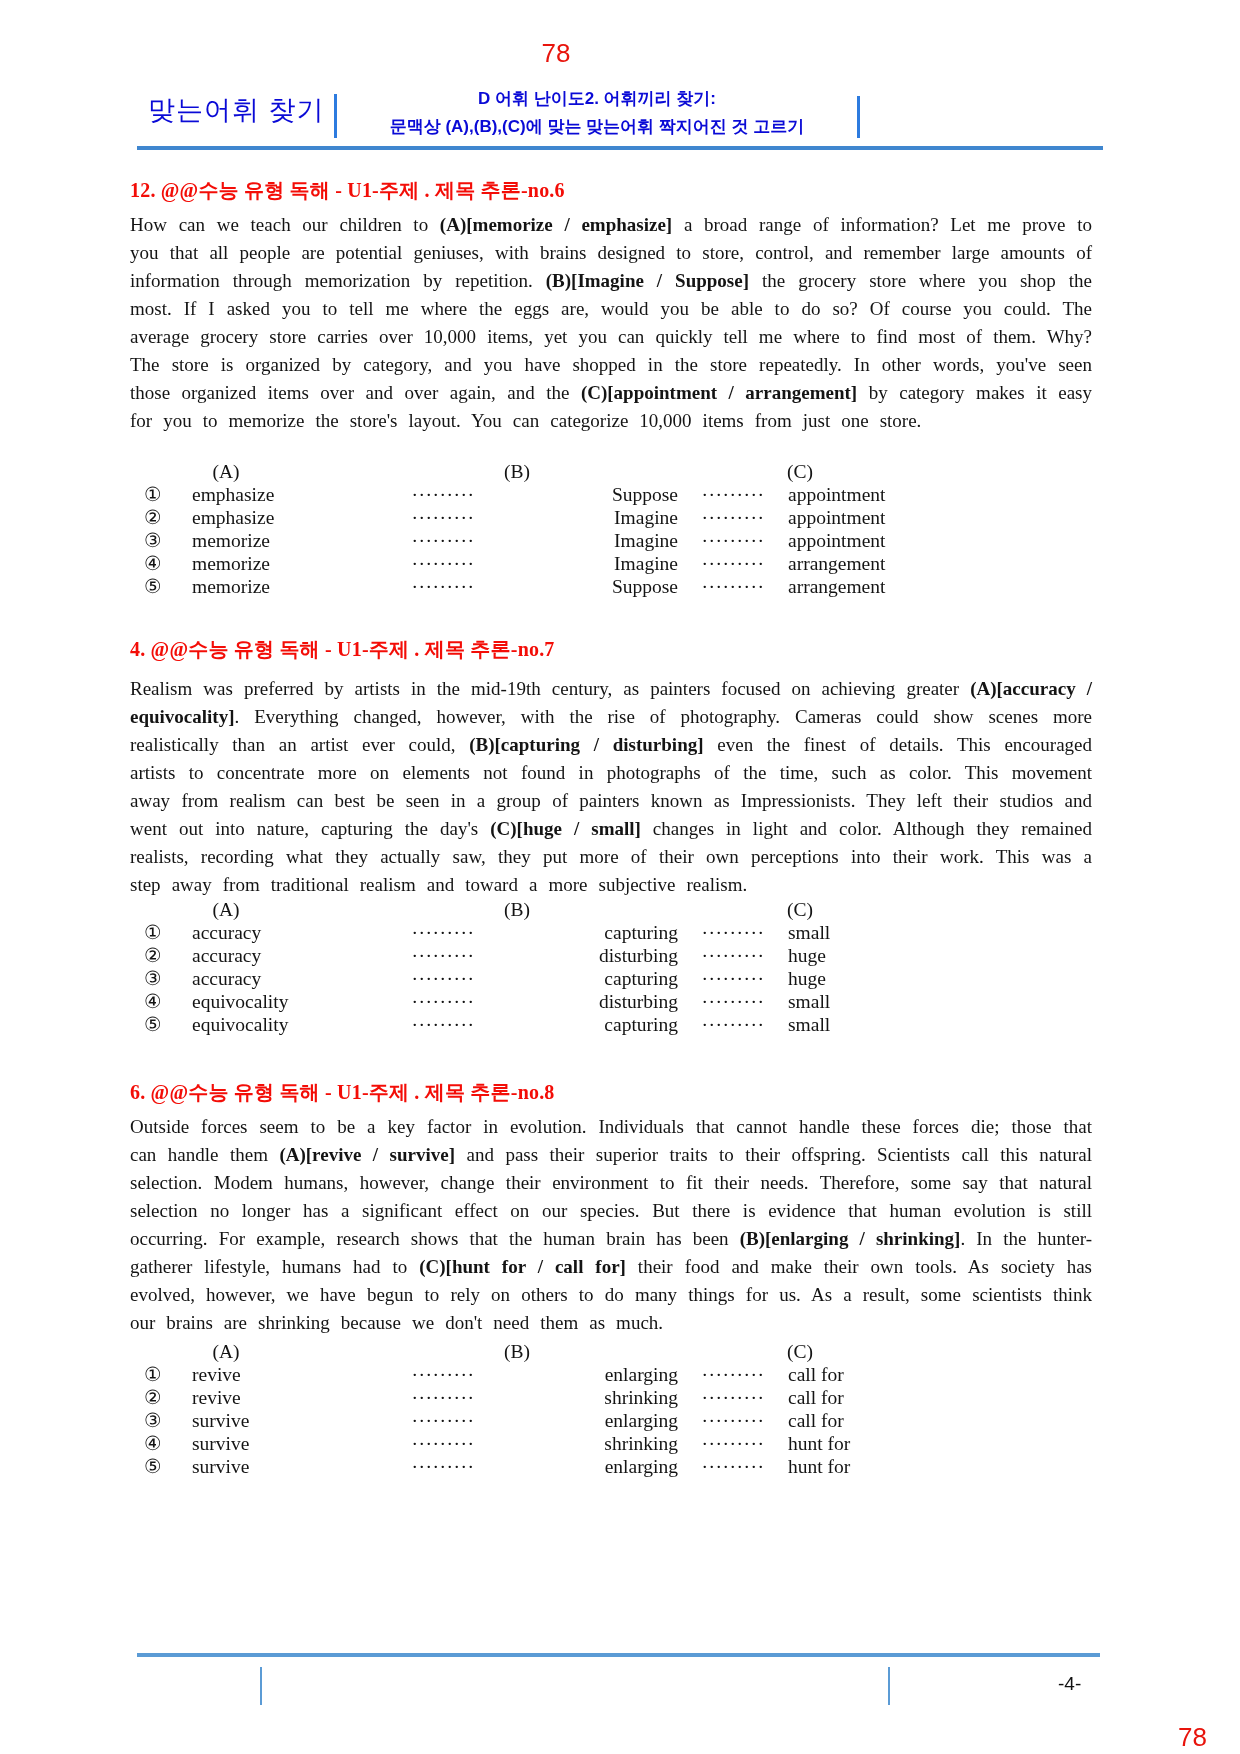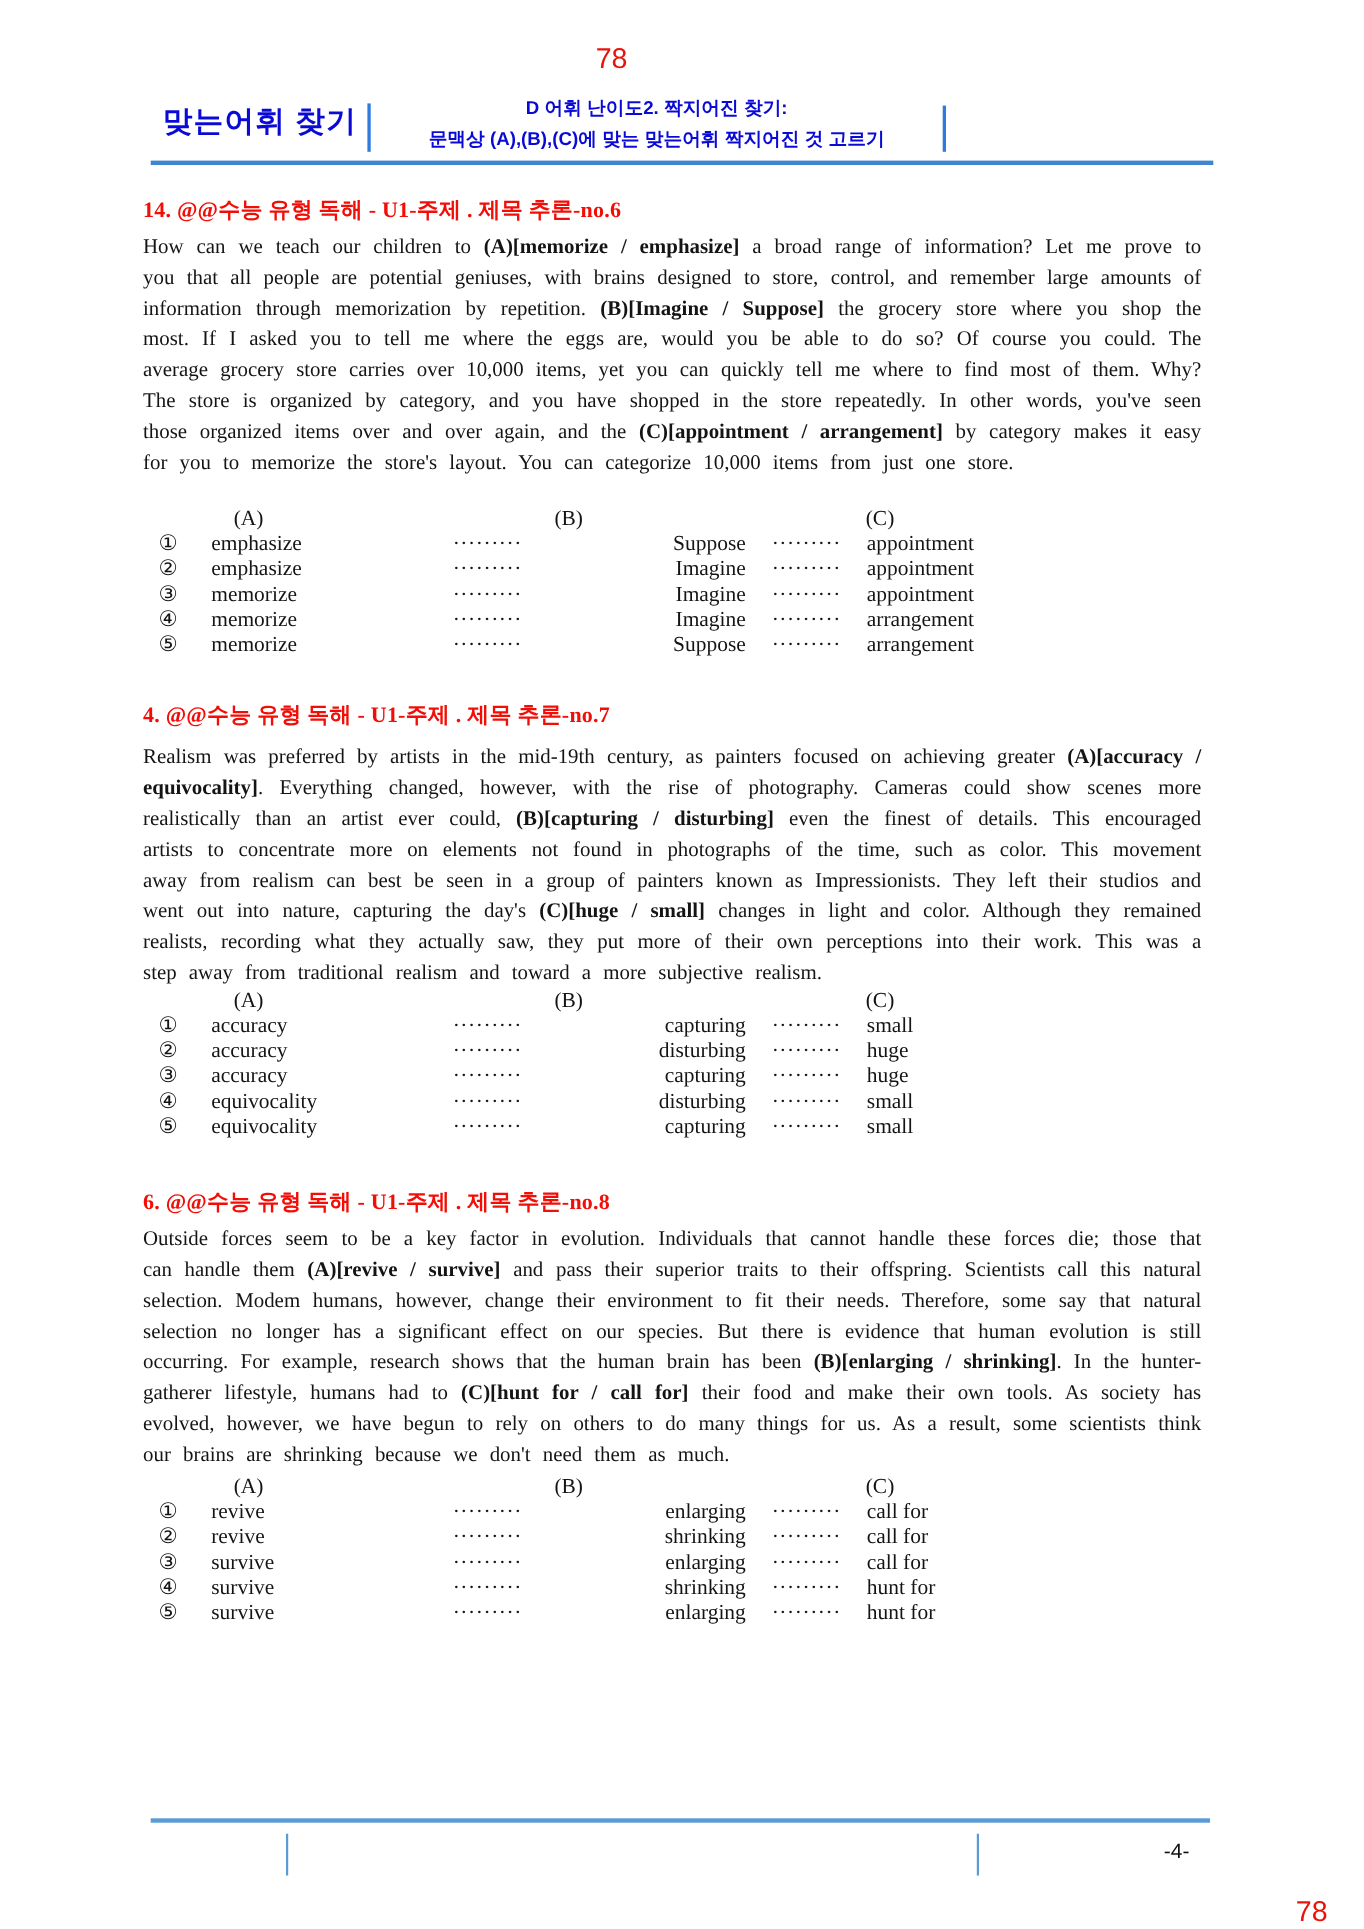--- a/index.html
+++ b/index.html
@@ -8,21 +8,21 @@
   .abs{position:absolute;}
 
   
   .top-num{left:0;top:14px;width:1112px;text-align:center;
            font-family:"Liberation Sans",sans-serif;font-size:26px;color:#e8140c;}
   .bottom-num{left:1178px;top:1698px;font-family:"Liberation Sans",sans-serif;
               font-size:26px;color:#e8140c;}
 
   
   .hdr-left{left:148px;top:68px;font-family:"Liberation Sans",sans-serif;
-            font-weight:bold;font-size:27px;color:#0a0ad6;letter-spacing:1px;white-space:nowrap;text-align:right;}
+            font-weight:normal;font-size:27px;color:#0a0ad6;letter-spacing:1px;white-space:nowrap;text-align:right;}
   .vline{width:3px;background:#2d7bdf;}
   .vline1{left:334px;top:70px;height:44px;}
   .vline2{left:857px;top:72px;height:42px;}
   .hdr-center{left:346px;top:61px;width:502px;text-align:center;color:#0a0ad6;
               font-family:"Liberation Sans",sans-serif;font-weight:bold;
               font-size:17px;line-height:28px;white-space:nowrap;}
   .hrule{left:137px;top:122px;width:966px;height:4px;background:#3f86cf;}
 
   
   .q-title{left:130px;font-size:20px;font-weight:bold;color:#f30d07;
@@ -53,27 +53,27 @@
 </head>
 <body>
 
 <div class="page">
 
   <div class="abs top-num">78</div>
 
   <div class="abs hdr-left">맞는어휘 찾기</div>
   <div class="abs vline vline1"></div>
   <div class="abs hdr-center">
-    <div>D 어휘 난이도2. 짝지어진 찾기:</div>
+    <div>D 어휘 난이도2. 어휘끼리 찾기:</div>
     <div>문맥상 (A),(B),(C)에 맞는 맞는어휘 짝지어진 것 고르기</div>
   </div>
   <div class="abs vline vline2"></div>
   <div class="abs hrule"></div>
 
-  <div class="abs q-title" style="top:153px">14. @@수능 유형 독해 - U1-주제 . 제목 추론-no.6</div>
+  <div class="abs q-title" style="top:153px">12. @@수능 유형 독해 - U1-주제 . 제목 추론-no.6</div>
   <div class="abs para" style="top:187px"><span>How can we teach our children to </span><b>(A)[memorize / emphasize]</b><span> a broad range of information? Let me prove to you that all people are potential geniuses, with brains designed to store, control, and remember large amounts of information through memorization by repetition. </span><b>(B)[Imagine / Suppose]</b><span> the grocery store where you shop the most. If I asked you to tell me where the eggs are, would you be able to do so? Of course you could. The average grocery store carries over 10,000 items, yet you can quickly tell me where to find most of them. Why? The store is organized by category, and you have shopped in the store repeatedly. In other words, you've seen those organized items over and over again, and the </span><b>(C)[appointment / arrangement]</b><span> by category makes it easy for you to memorize the store's layout. You can categorize 10,000 items from just one store.</span></div>
   <div class="abs ans-table" style="top:437px">
     <div class="ans-head">
       <span class="hA">(A)</span>
       <span class="hB">(B)</span>
       <span class="hC">(C)</span>
     </div>
     <div class="ans-row">
       <span class="num">①</span>
       <span class="colA">emphasize</span>

